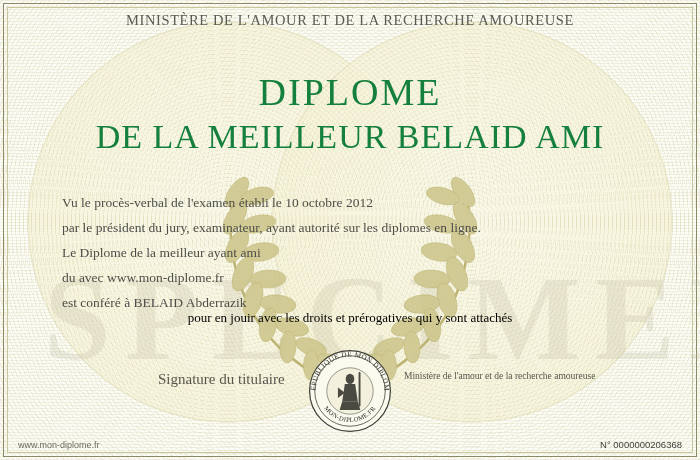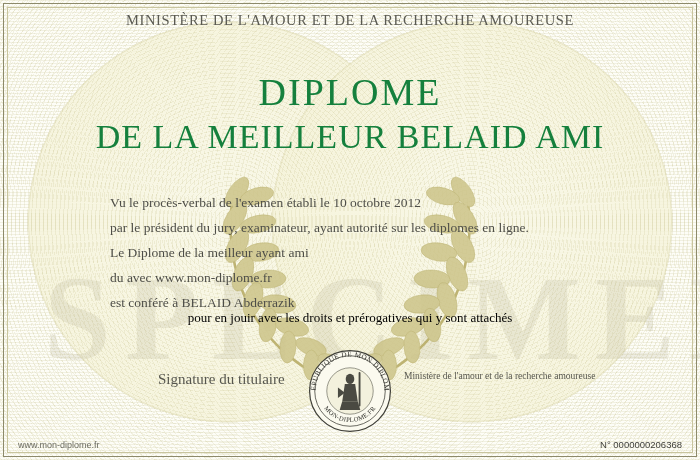--- a/index.html
+++ b/index.html
@@ -106,21 +106,21 @@
   
   .body-block {
     position: absolute;
     left: 62px;
     top: 190px;
     width: 560px;
     font-size: 13.5px;
     line-height: 25px;
     color: #4e4e48;
   }
-  .body-block div { white-space: nowrap; padding-left: 48px; }
+  .body-block div { white-space: nowrap; }
   .merit {
     position: absolute;
     left: 0; right: 0;
     top: 310px;
     text-align: center;
     font-size: 13px;
     color: #000000;
   }
   
   .sig-left {

